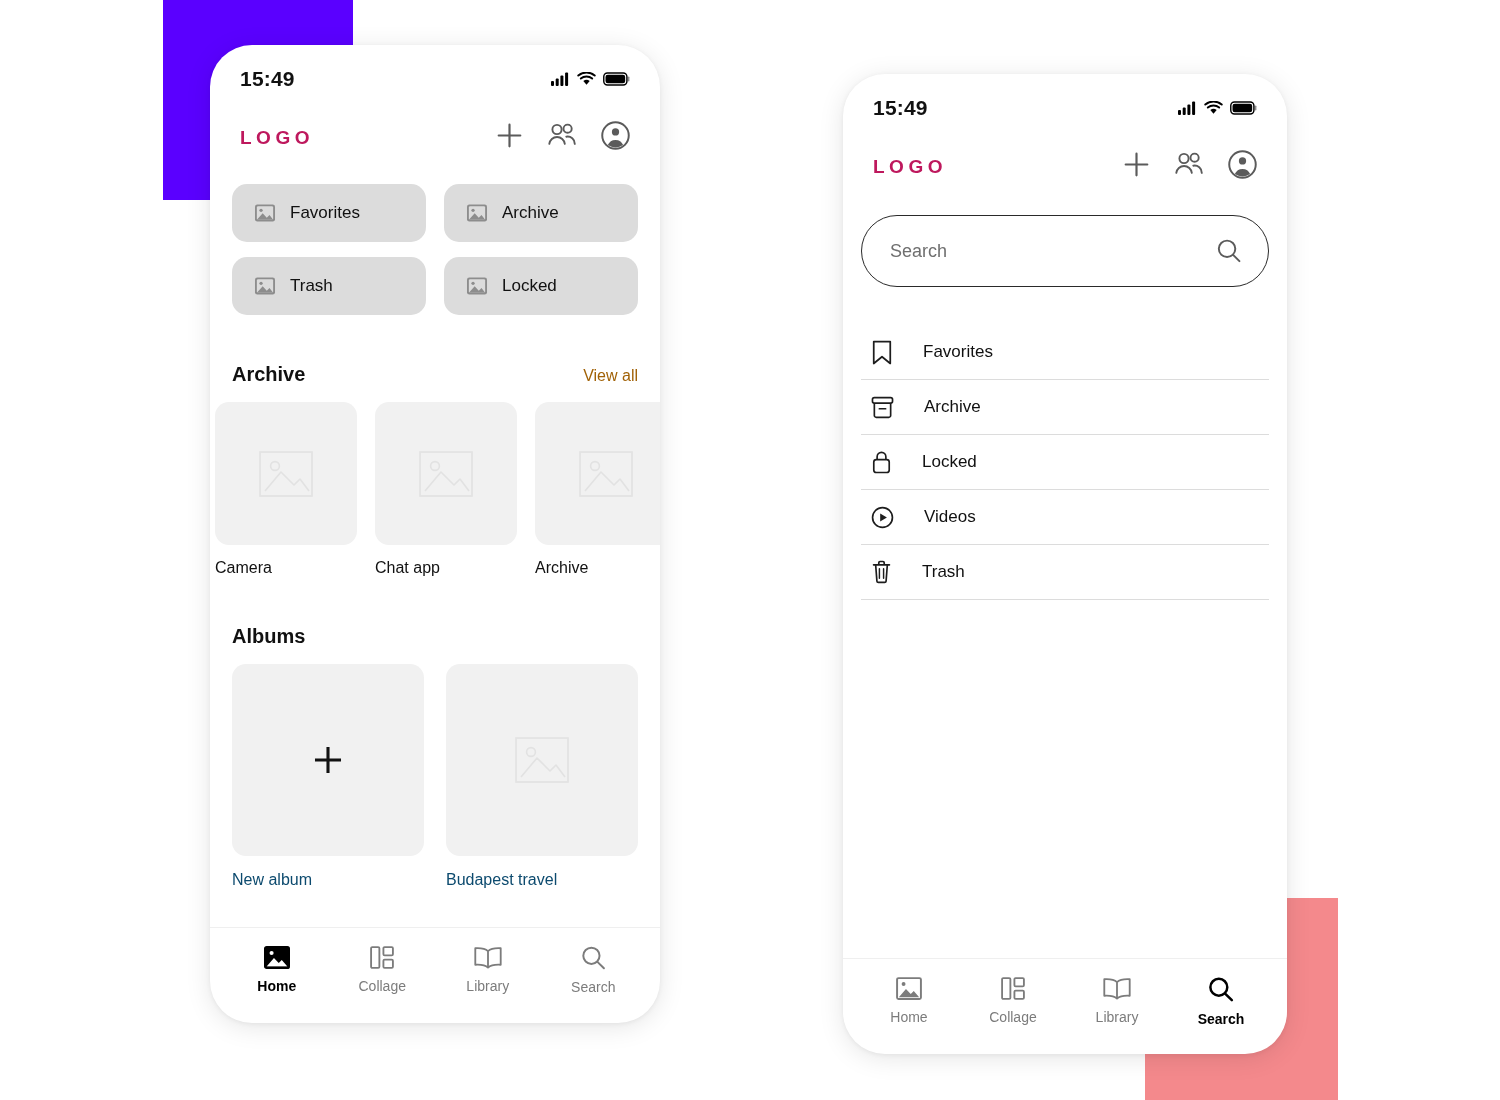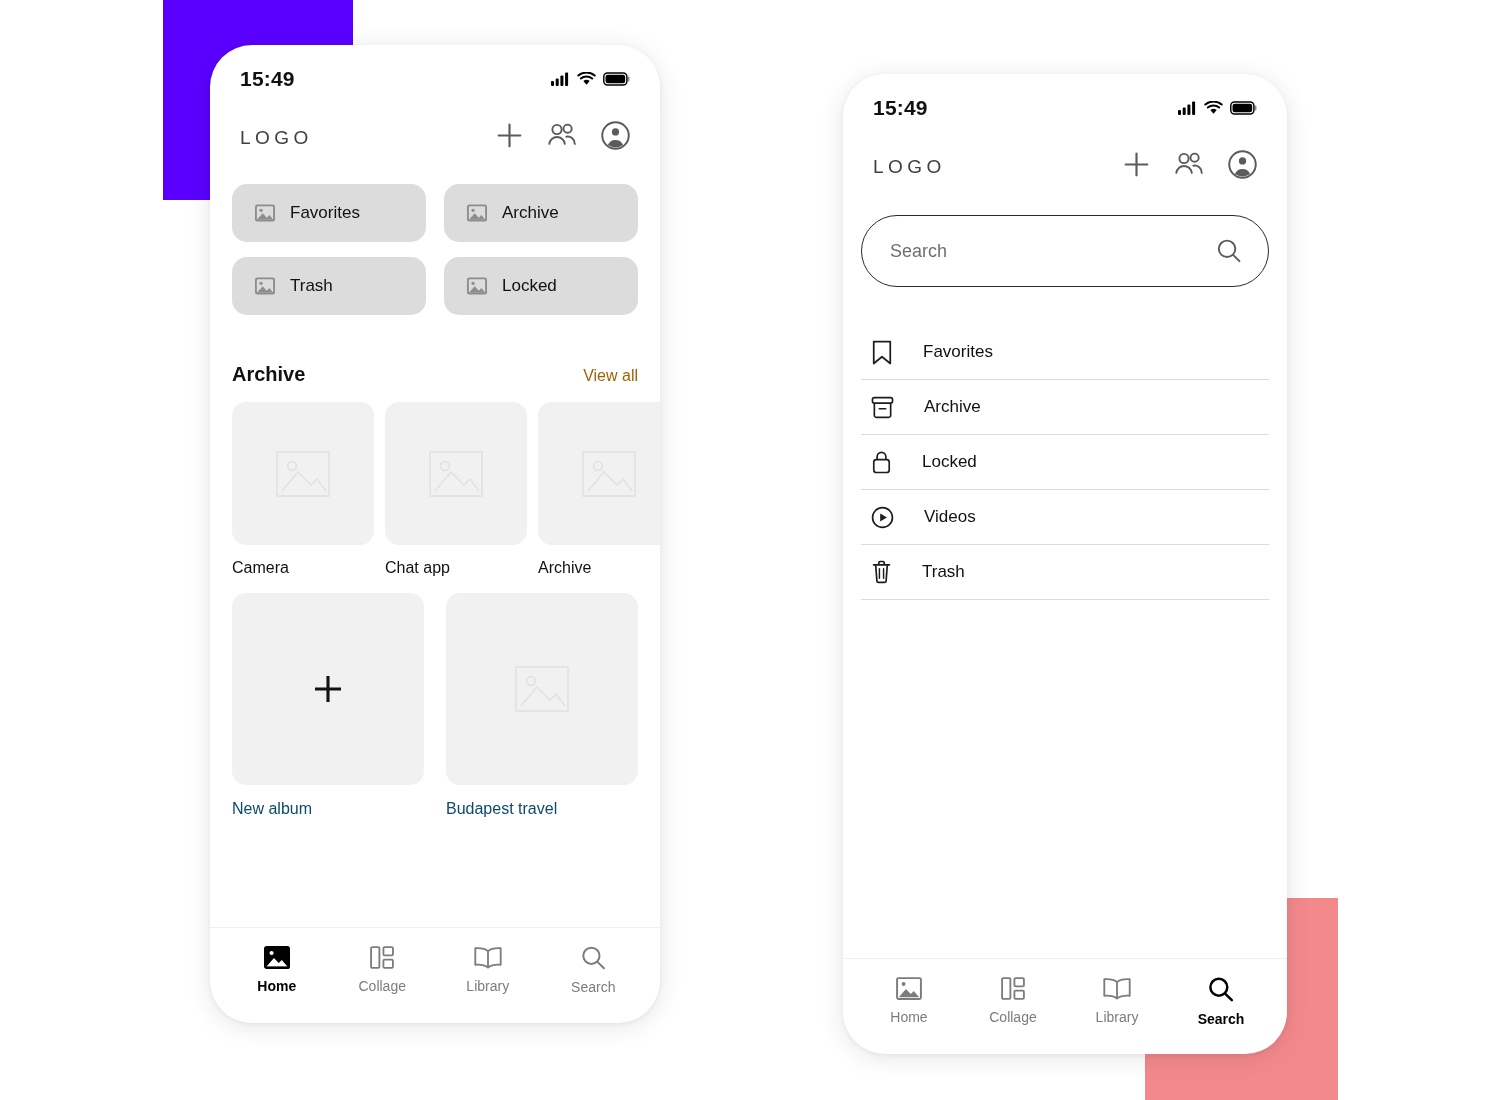--- a/index.html
+++ b/index.html
@@ -36,21 +36,21 @@
     height: 48px;
   }
   .status-time { font-size: 21px; font-weight: 700; color: #111; letter-spacing: .2px; }
   .status-icons { display: flex; align-items: center; gap: 7px; }
 
   
   .appbar {
     display: flex; align-items: center; justify-content: space-between;
     padding: 28px 30px 0 30px;
   }
-  .logo { font-size: 19px; font-weight: 400; letter-spacing: 4.5px; color: #404040; }
+  .logo { font-size: 19px; font-weight: 700; letter-spacing: 4.5px; color: #be185d; }
   .appbar-actions { display: flex; align-items: center; gap: 24px; }
   .act { display: block; cursor: pointer; }
 
   
   .tiles { display: grid; grid-template-columns: 1fr 1fr; gap: 15px 18px; padding: 30px 22px 0 22px; }
   .tile {
     background: #DCDCDC; border-radius: 15px; height: 58px;
     display: flex; align-items: center; gap: 14px; padding-left: 22px;
     cursor: pointer;
   }
@@ -58,21 +58,21 @@
 
   
   .sec-head {
     display: flex; align-items: baseline; justify-content: space-between;
     padding: 0 22px; margin-top: 48px;
   }
   .sec-title { font-size: 20px; font-weight: 700; color: #111; }
   .sec-link  { font-size: 16px; color: #a16207; cursor: pointer; }
 
   
-  .folders { display: flex; gap: 11px; padding: 16px 0 0 22px; }
+  .folders { display: flex; gap: 18px; padding: 16px 0 0 22px; justify-content: center; }
   .folder { width: 142px; flex: 0 0 142px; }
   .folder-thumb {
     width: 142px; height: 143px; background: #F1F1F1; border-radius: 14px;
     display: flex; align-items: center; justify-content: center; cursor: pointer;
   }
   .folder-name { font-size: 16px; color: #111; margin-top: 14px; }
 
   
   .albums { display: flex; gap: 22px; padding: 16px 0 0 22px; }
   .album { width: 192px; flex: 0 0 192px; }
@@ -248,20 +248,23 @@
             <svg width="54" height="46" viewBox="0 0 54 46">
               <rect x="1" y="1" width="52" height="44" stroke="#E2E2E2" stroke-width="1.6" fill="none"></rect>
               <circle cx="16" cy="15" r="4.4" stroke="#E2E2E2" stroke-width="1.6" fill="none"></circle>
               <path d="M6 40 L22 21 L35 34 L41 28 L50 40" stroke="#E2E2E2" stroke-width="1.6" fill="none" stroke-linejoin="round"></path>
             </svg>
           </div>
           <div class="folder-name">Archive</div>
         </div>
       </div>
 
+      <div class="sec-head">
+        <span class="sec-title">Albums</span>
+      </div>
 
       <div class="albums">
         <div class="album">
           <div class="album-thumb">
             <svg width="32" height="32" viewBox="0 0 30 30">
               <path d="M15 2.8 v24.4 M2.8 15 h24.4" stroke="#111" stroke-width="2.9" stroke-linecap="butt"></path>
             </svg>
           </div>
           <div class="album-name">New album</div>
         </div>

